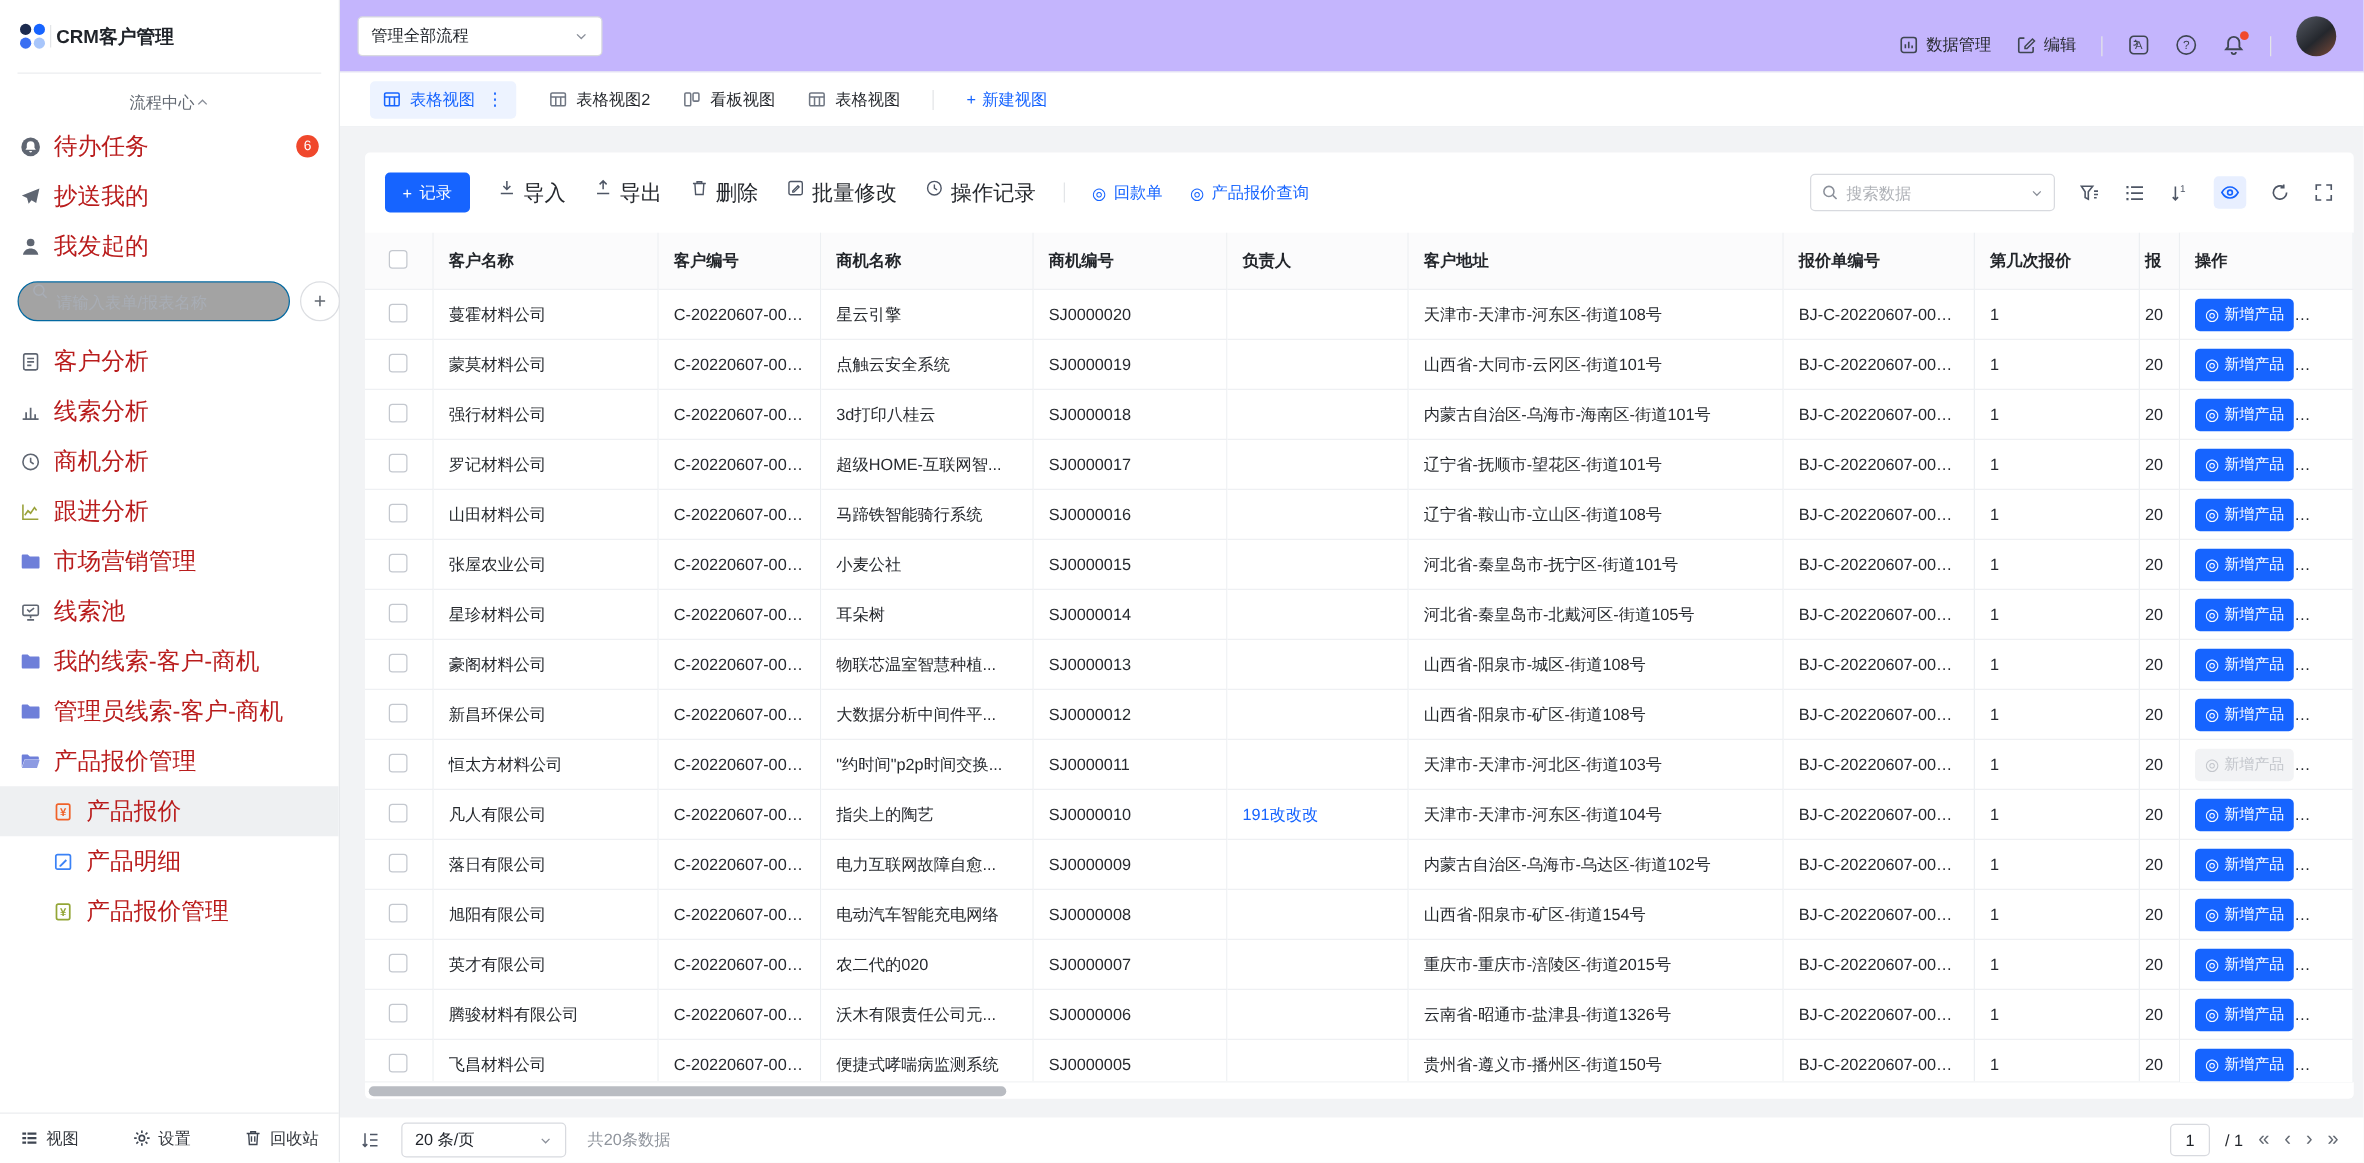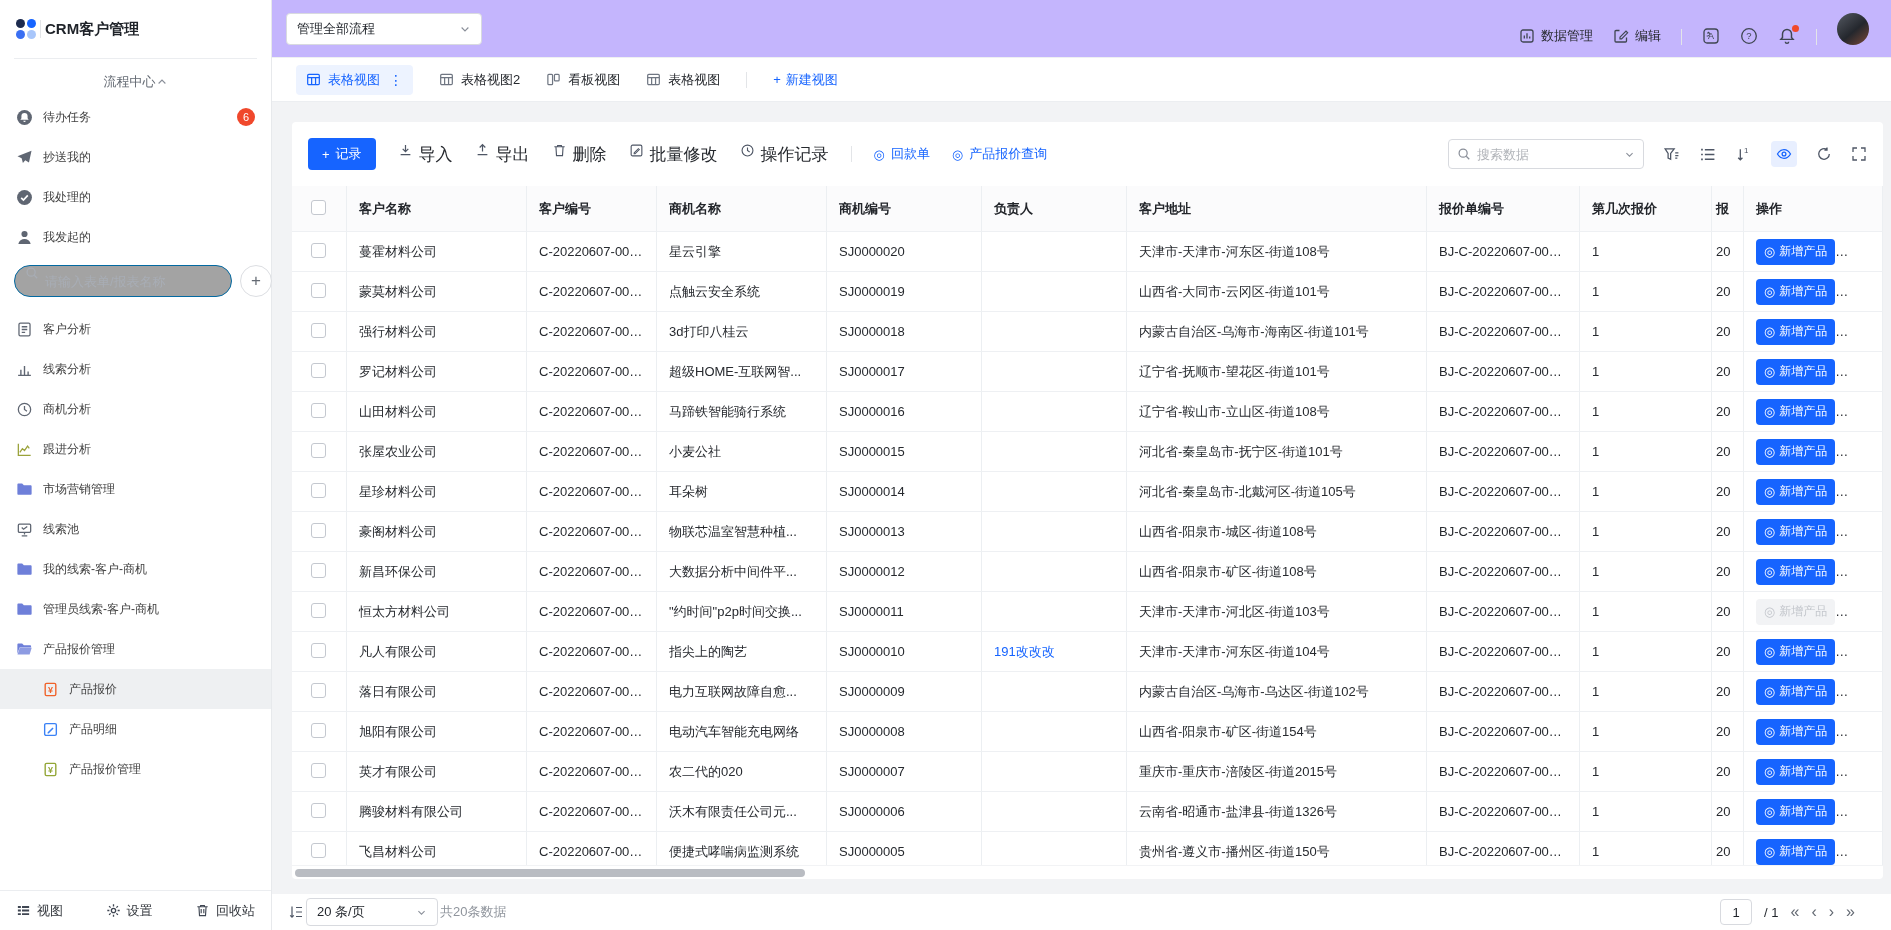--- a/index.html
+++ b/index.html
@@ -13,21 +13,21 @@
 .logo{display:grid;grid-template-columns:9px 9px;grid-gap:2px 2px}
 .logo i{width:9px;height:9px;border-radius:50%;display:block}
 .logo-divider{width:1px;height:18px;background:#e3e5e8}
 .sb-title{font-size:15px;font-weight:bold}
 .sb-hr{border-top:1px solid #ebedf0;margin:0 14px}
 .sb-section{display:flex;align-items:center;justify-content:center;padding:14px 18px 6px;color:#646a73;font-size:13px}
 .side-item{height:40px;display:flex;align-items:center;padding:0 16px;gap:10px;cursor:pointer}
 .side-item.indent{padding-left:42px}
 .side-item.active{background:#eef0f2}
 .sicon{width:17px;height:17px;display:inline-flex;align-items:center;justify-content:center}
-.slabel{font-size:12px;color:#404040;white-space:nowrap;overflow:hidden;text-overflow:ellipsis}
+.slabel{font-size:19px;color:#b91c1c;white-space:nowrap;overflow:hidden;text-overflow:ellipsis}
 .badge{margin-left:auto;background:#f0482c;color:#fff;min-width:18px;height:18px;border-radius:9px;font-size:11px;display:flex;align-items:center;justify-content:center;padding:0 5px}
 .sb-search{display:flex;align-items:center;gap:8px;padding:8px 14px 12px}
 .search-pill{flex:1;height:32px;border:1px solid #0369a1;border-radius:16px;display:flex;padding:0 10px;gap:6px;background:#a3a3a3}
 .search-pill input{border:none;outline:none;flex:1;min-width:0;font-size:13px;color:#26292e;background:transparent}
 .search-pill input::placeholder{color:#a8adb5}
 .plus-circle{width:32px;height:32px;min-width:32px;border:1px solid #dcdee2;border-radius:50%;display:flex;align-items:center;justify-content:center;color:#646a73;font-size:17px;background:#fff}
 .sb-menu{flex:1;overflow:hidden}
 .sb-footer{height:40px;border-top:1px solid #ebedf0;display:flex;align-items:center;justify-content:space-between;padding:0 16px}
 .sbf-item{display:flex;align-items:center;gap:6px;color:#33373d;font-size:13px;cursor:pointer}
 
@@ -74,21 +74,21 @@
 .col-action{position:sticky;right:0;background:#fff;border-left:1px solid #eceff2;z-index:2}
 th.col-action{background:#fbfbfc}
 .cb{width:15px;height:15px;border:1px solid #c4c8cf;border-radius:3px;display:inline-block;background:#fff;cursor:pointer}
 .addbtn{height:26px;background:#1664ff;border:none;color:#fff;border-radius:4px;padding:0 8px;font-size:12px;display:inline-flex;align-items:center;gap:4px;cursor:pointer}
 .addbtn.disabled{background:#f2f3f5;color:#c3c6cc}
 .morebtn{height:26px;width:30px;background:#f2f3f5;border:none;border-radius:4px;color:#33373d;font-size:14px;margin-left:6px;cursor:pointer}
 .owner-link{color:#1664ff;cursor:pointer}
 .hscroll{height:14px;position:relative;flex:none;border-top:1px solid #f2f3f5}
 .hscroll .thumb{position:absolute;left:3px;top:3px;height:8px;width:510px;border-radius:4px;background:#b9bcc2;cursor:pointer}
 
-.pagebar{height:36px;background:#fff;display:flex;align-items:center;padding:0 36px 0 16px;gap:2px}
+.pagebar{height:36px;background:#fff;display:flex;align-items:center;padding:0 20px 0 16px;gap:17px}
 .psize{width:132px;height:28px;border:1px solid #d8dadf;border-radius:4px;display:flex;align-items:center;justify-content:space-between;padding:0 10px;background:#fff;cursor:pointer}
 .ptotal{color:#8f949c}
 .pright{margin-left:auto;display:flex;align-items:center;gap:12px}
 .pnum{width:32px;height:26px;border:1px solid #d8dadf;border-radius:4px;display:flex;align-items:center;justify-content:center;background:#fff}
 .pnav{color:#646a73;font-size:16px;cursor:pointer;line-height:1}
 </style>
 </head>
 <body>
 
 <div class="app">
@@ -126,29 +126,20 @@
       <span class="slabel">待办任务</span>
       <span class="badge">6</span>
     </div>
     <div class="side-item">
       <span class="sicon">
         <svg width="17" height="17" viewBox="0 0 16 16">
             <path d="M14.6 1.6L1.4 6.9l3.9 1.9 1.2 4.3 2.2-2.6 3.5 2.2z" fill="#5f6672"></path>
           </svg>
       </span>
       <span class="slabel">抄送我的</span>
-    </div>
-    <div class="side-item">
-      <span class="sicon">
-        <svg width="17" height="17" viewBox="0 0 16 16">
-            <circle cx="8" cy="8" r="7" fill="#5f6672"></circle>
-            <path d="M4.9 8.3l2.1 2.1 4.1-4.4" stroke="#fff" stroke-width="1.6" fill="none"></path>
-          </svg>
-      </span>
-      <span class="slabel">我处理的</span>
     </div>
     <div class="side-item">
       <span class="sicon">
         <svg width="17" height="17" viewBox="0 0 16 16">
             <circle cx="8" cy="4.7" r="2.9" fill="#5f6672"></circle>
             <path d="M2.2 14c.6-3.2 3.1-4.7 5.8-4.7s5.2 1.5 5.8 4.7z" fill="#5f6672"></path>
           </svg>
       </span>
       <span class="slabel">我发起的</span>
     </div>

